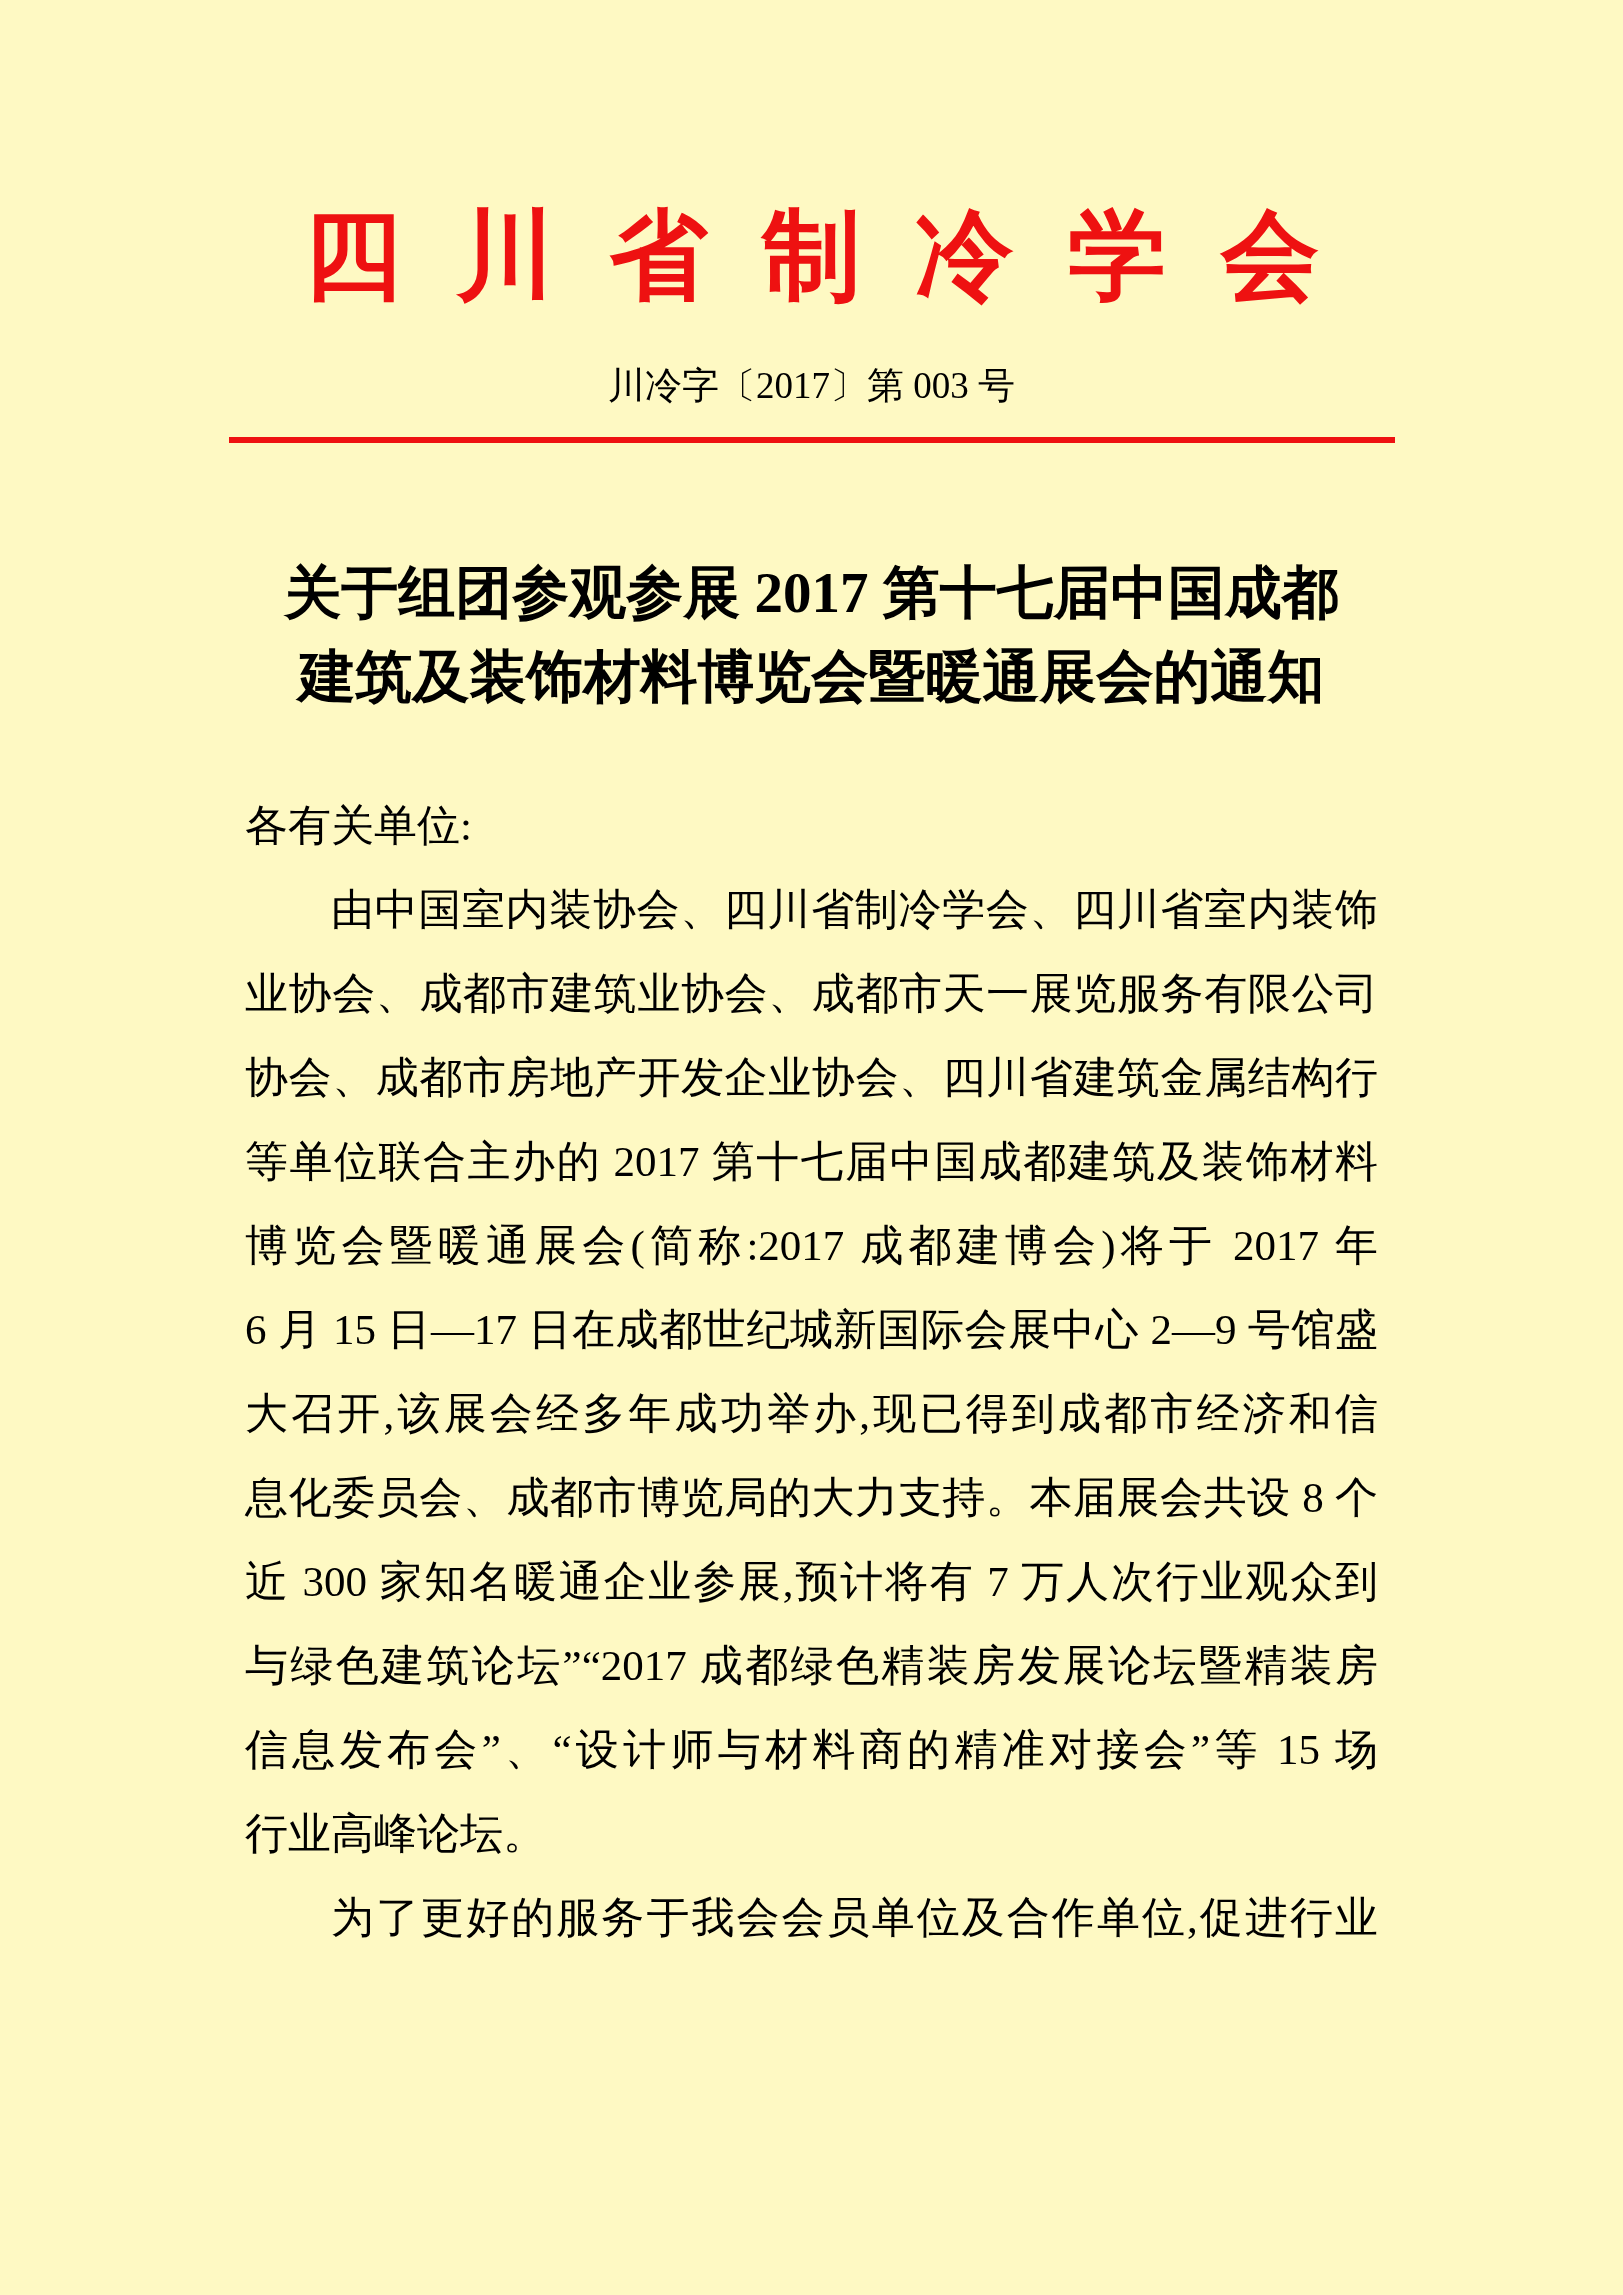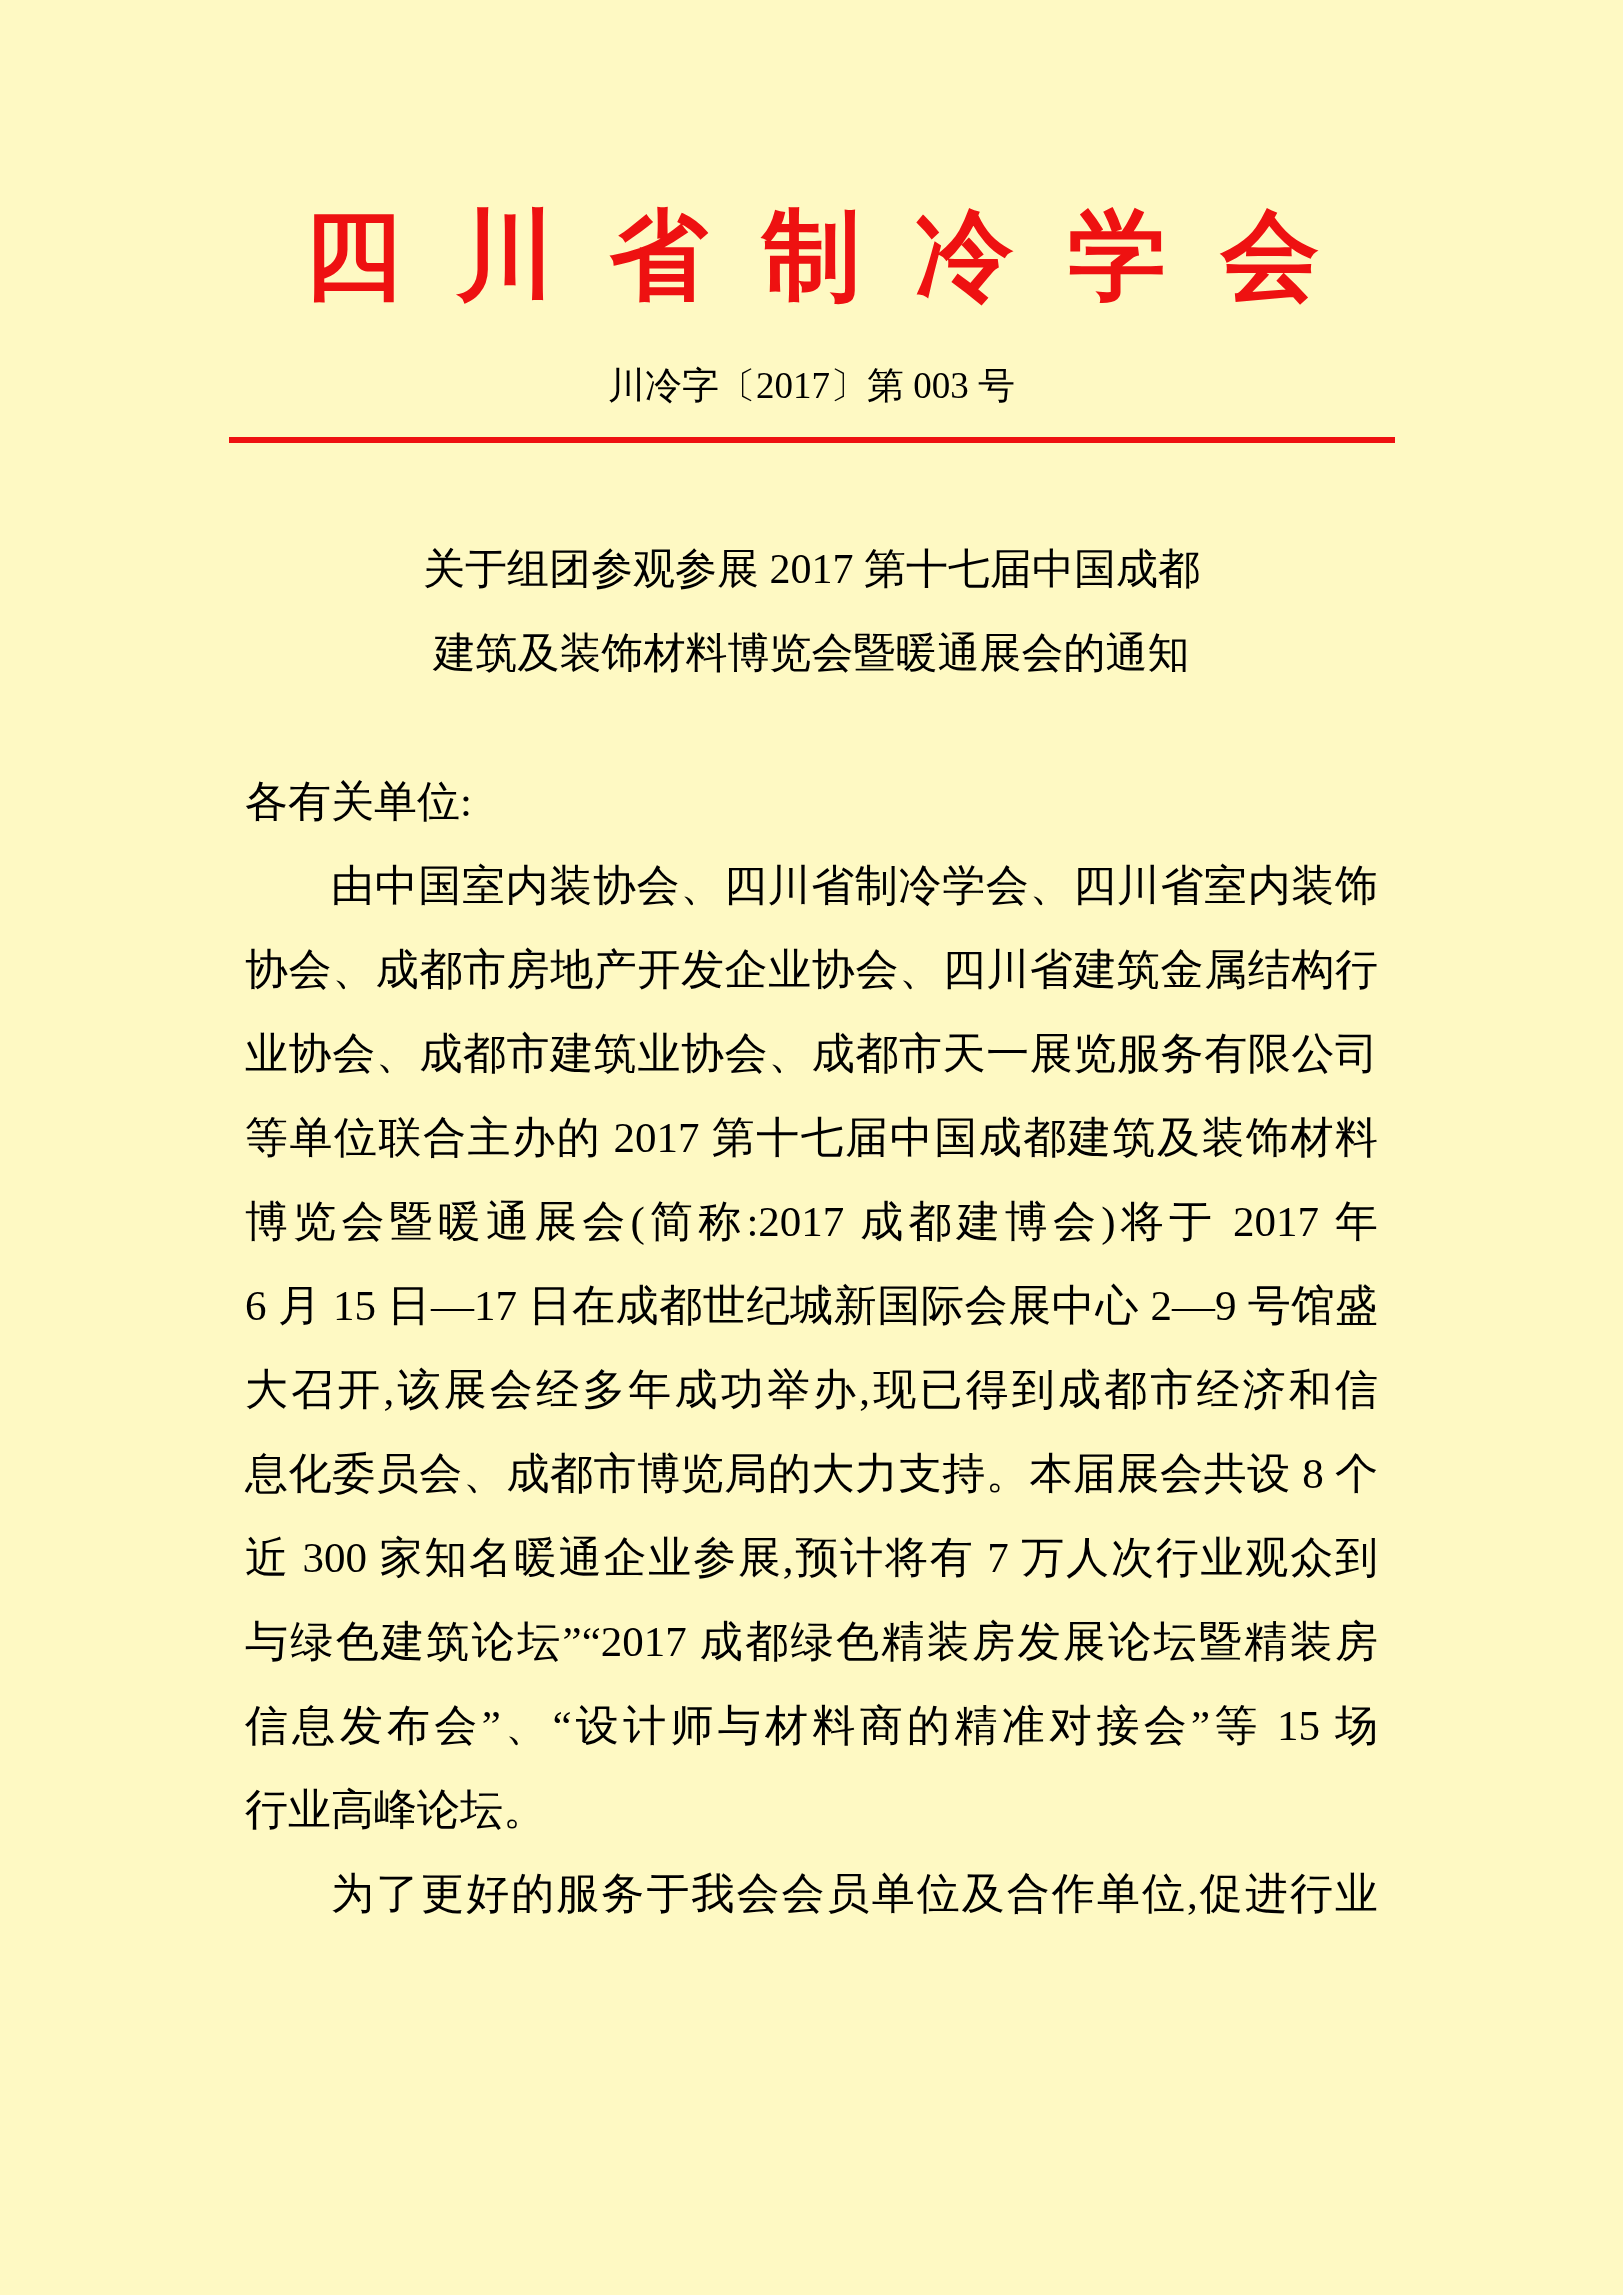--- a/index.html
+++ b/index.html
@@ -38,24 +38,24 @@
     font-weight: normal;
   }
   .red-rule {
     width: 1166px;
     height: 5.9px;
     margin: 33px auto 0 auto;
     background: var(--accent);
   }
   
   .doc-title {
-    margin-top: 84px;
+    margin-top: 108px;
     text-align: center;
-    font-weight: normal;
-    font-size: 42px;
+    font-weight: bold;
+    font-size: 57px;
     line-height: 84px;
   }
   
   .body-text {
     width: 1133px;
     margin: 65px auto 0 auto;
     font-size: 43px;
     line-height: 84px;
   }
   .line { white-space: nowrap; }
@@ -83,22 +83,22 @@
     <div>关于组团参观参展 2017 第十七届中国成都</div>
     <div>建筑及装饰材料博览会暨暖通展会的通知</div>
   </div>
 
   <div class="body-text">
 
     <div class="line">各有关单位:</div>
 
     <div>
       <div class="line line--justify line--indent">由中国室内装协会、四川省制冷学会、四川省室内装饰</div>
+      <div class="line line--justify">业协会、成都市建筑业协会、成都市天一展览服务有限公司</div>
       <div class="line line--justify">协会、成都市房地产开发企业协会、四川省建筑金属结构行</div>
-      <div class="line line--justify">业协会、成都市建筑业协会、成都市天一展览服务有限公司</div>
       <div class="line line--justify">等单位联合主办的 2017 第十七届中国成都建筑及装饰材料</div>
       <div class="line line--justify">博览会暨暖通展会(简称:2017 成都建博会)将于 2017 年</div>
       <div class="line line--justify">6 月 15 日—17 日在成都世纪城新国际会展中心 2—9 号馆盛</div>
       <div class="line line--justify">大召开,该展会经多年成功举办,现已得到成都市经济和信</div>
       <div class="line line--justify">息化委员会、成都市博览局的大力支持。本届展会共设 8 个</div>
       <div class="line line--justify">近 300 家知名暖通企业参展,预计将有 7 万人次行业观众到</div>
       <div class="line line--justify">与绿色建筑论坛”“2017 成都绿色精装房发展论坛暨精装房</div>
       <div class="line line--justify">信息发布会”、“设计师与材料商的精准对接会”等 15 场</div>
       <div class="line">行业高峰论坛。</div>
     </div>

